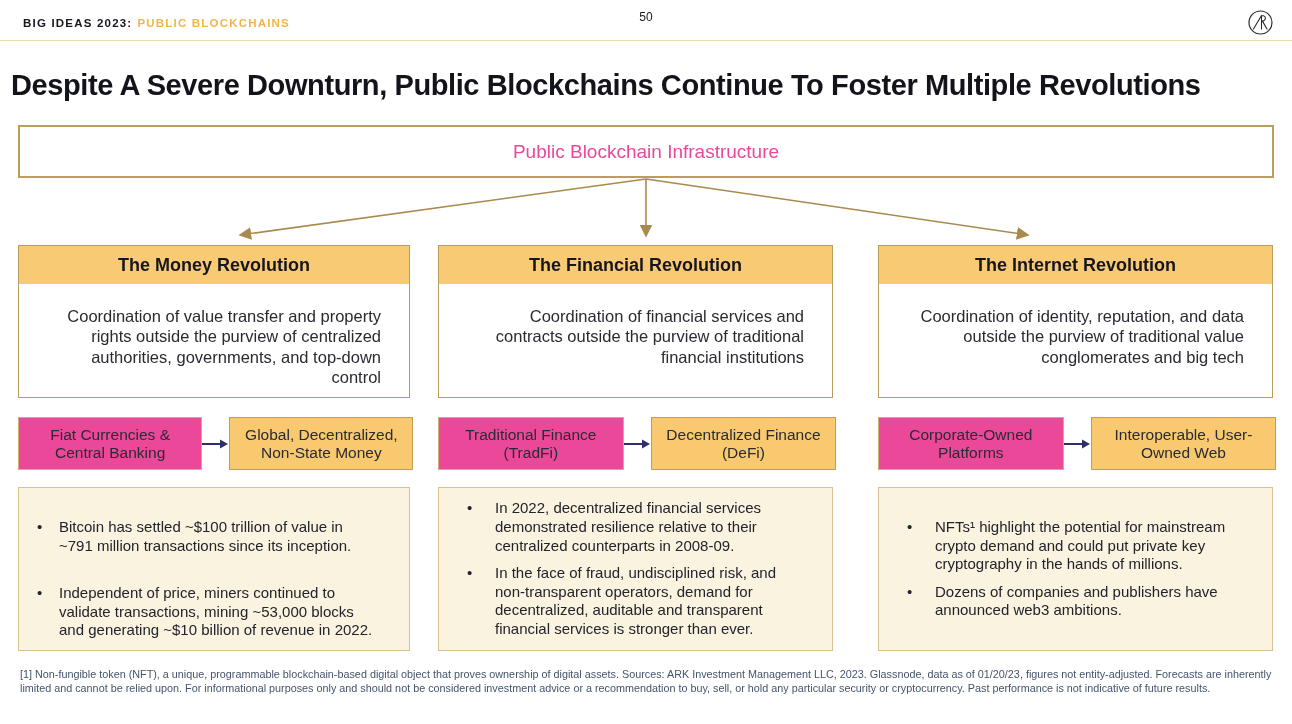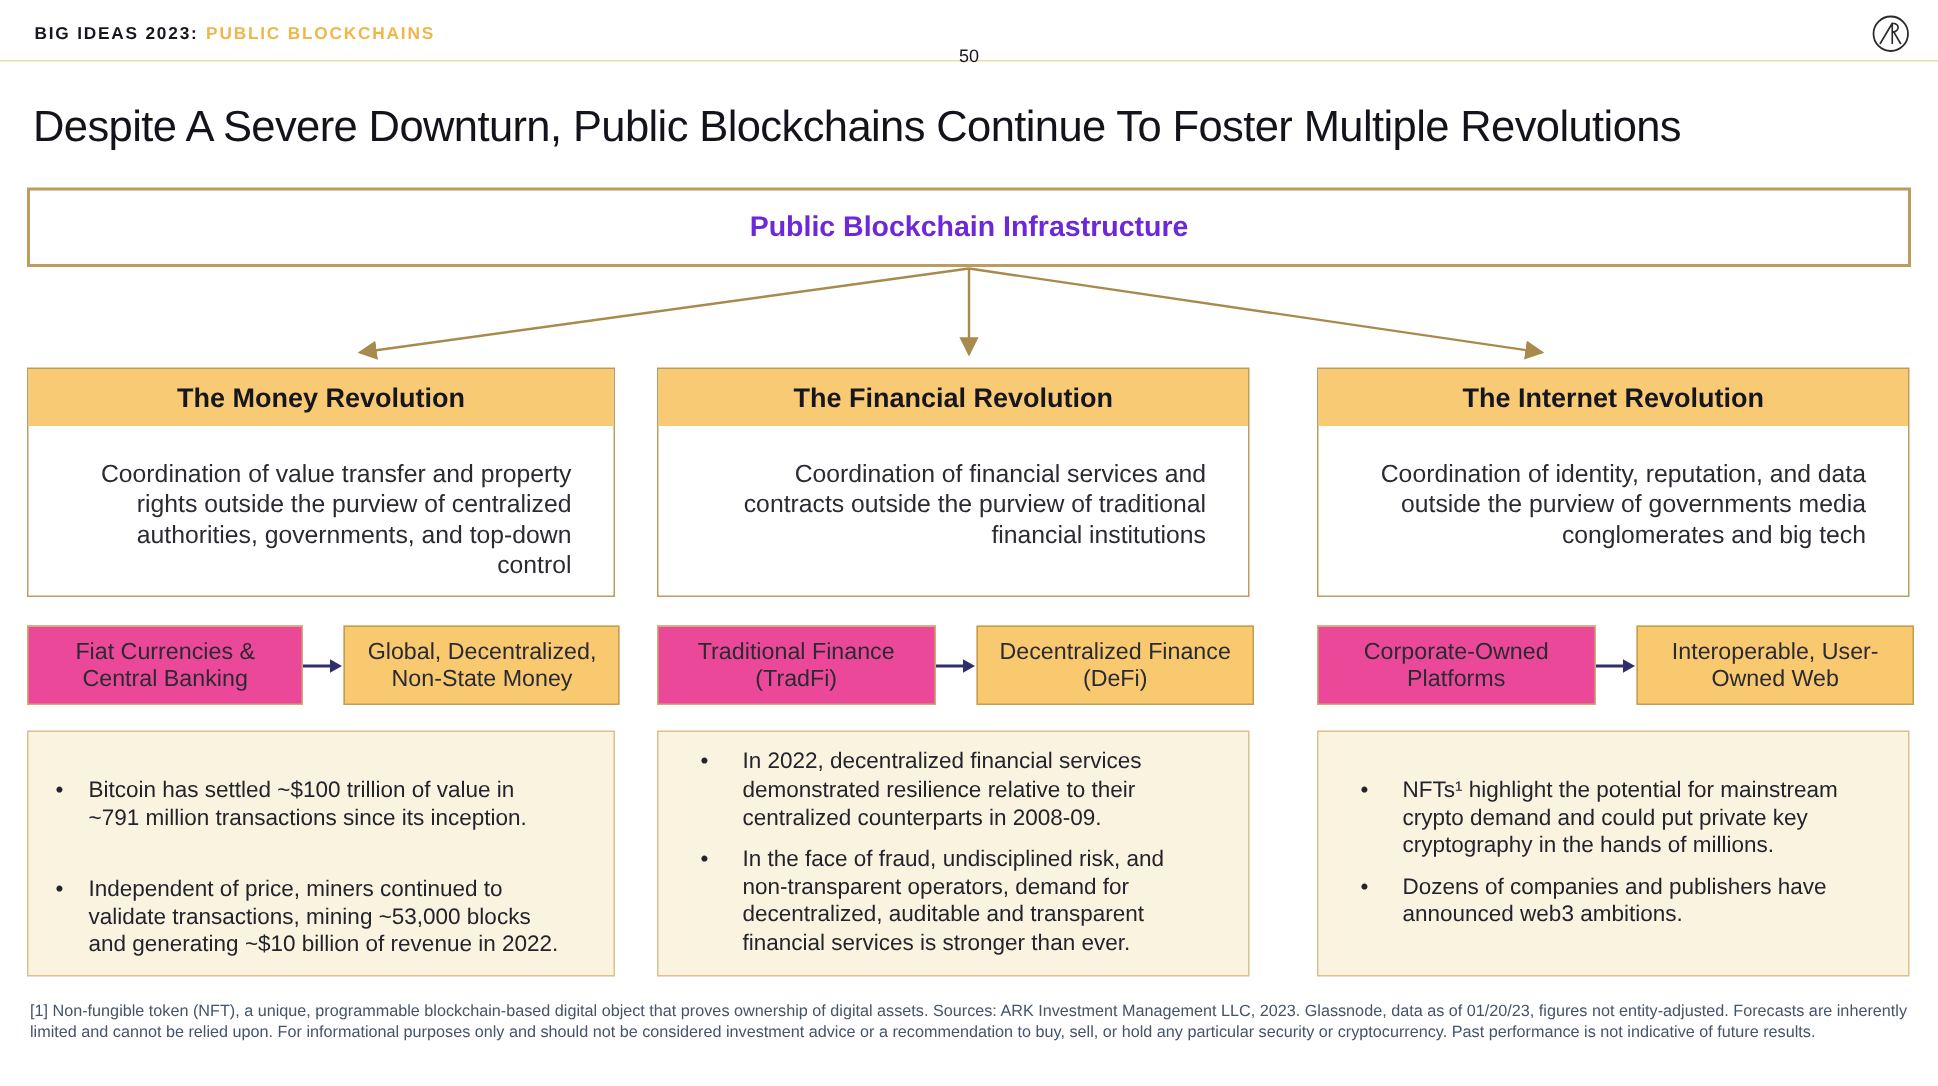--- a/index.html
+++ b/index.html
@@ -10,36 +10,36 @@
     overflow:hidden; margin:0 auto;
   }
 
   
   .topbar {
     position:absolute; left:0; top:0; width:100%; height:41px;
     border-bottom:1px solid #ecd9ae;
   }
   .brand { position:absolute; left:23px; top:17px; font-size:11.5px; font-weight:bold; letter-spacing:1.2px; color:#16161f; white-space:nowrap; }
   .brand .topic { color:#f0b64a; margin-left:5px; }
-  .pagenum { position:absolute; left:0; right:0; top:30px; text-align:center; font-size:12px; color:#16161f; }
+  .pagenum { position:absolute; left:0; right:0; top:10px; text-align:center; font-size:12px; color:#16161f; }
   .logo { position:absolute; right:18px; top:9px; width:27px; height:27px; }
 
   
   .title {
-    position:absolute; left:22px; top:69px; width:1250px;
-    font-size:29px; font-weight:400; letter-spacing:-0.4px; color:#13131c;
+    position:absolute; left:11px; top:69px; width:1250px;
+    font-size:29px; font-weight:700; letter-spacing:-0.4px; color:#13131c;
     white-space:nowrap;
   }
 
   
   .infra {
     position:absolute; left:18px; top:125px; width:1256px; height:53px;
     border:2px solid #bd9c60; background:#ffffff;
     display:flex; align-items:center; justify-content:center;
-    font-size:19px; font-weight:bold; color:#6d28d9;
+    font-size:19px; font-weight:normal; color:#ec4899;
   }
 
   .branch-arrows { position:absolute; left:0; top:178px; width:1292px; height:66px; }
 
   
   .col { position:absolute; top:245px; }
   .col1 { left:18px;  width:392px; }
   .col2 { left:438px; width:395px; }
   .col3 { left:878px; width:395px; }
 
@@ -159,21 +159,21 @@
       <ul>
         <li>In 2022, decentralized financial services demonstrated resilience relative to their centralized counterparts in 2008-09.</li>
         <li>In the face of fraud, undisciplined risk, and non-transparent operators, demand for decentralized, auditable and transparent financial services is stronger than ever.</li>
       </ul>
     </div>
   </div>
 
   <div class="col col3">
     <div class="rev-box">
       <div class="rev-head">The Internet Revolution</div>
-      <div class="rev-desc">Coordination of identity, reputation, and data outside the purview of governments media conglomerates and big tech</div>
+      <div class="rev-desc">Coordination of identity, reputation, and data outside the purview of traditional value conglomerates and big tech</div>
     </div>
     <div class="transform-row">
       <div class="t-box t-from">Corporate-Owned Platforms</div>
       <div class="t-arrow">
         <svg width="27" height="12" viewBox="0 0 27 12">
             <line x1="0" y1="6" x2="18" y2="6" stroke="#2f2f6b" stroke-width="2"></line>
             <path d="M18 1.5 L26 6 L18 10.5 z" fill="#2f2f6b"></path>
           </svg>
       </div>
       <div class="t-box t-to">Interoperable, User-Owned Web</div>

